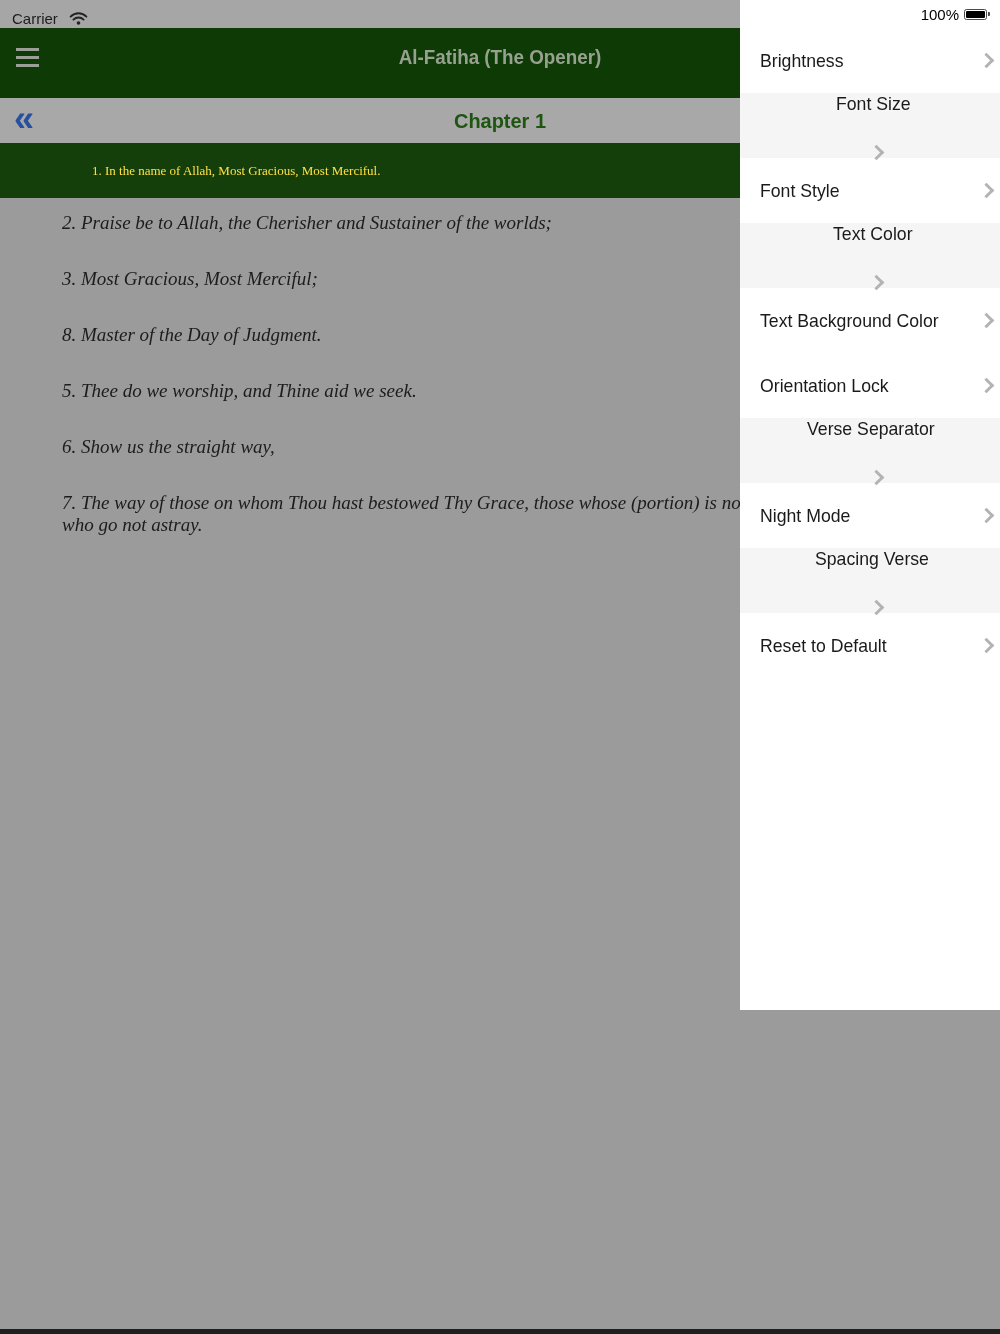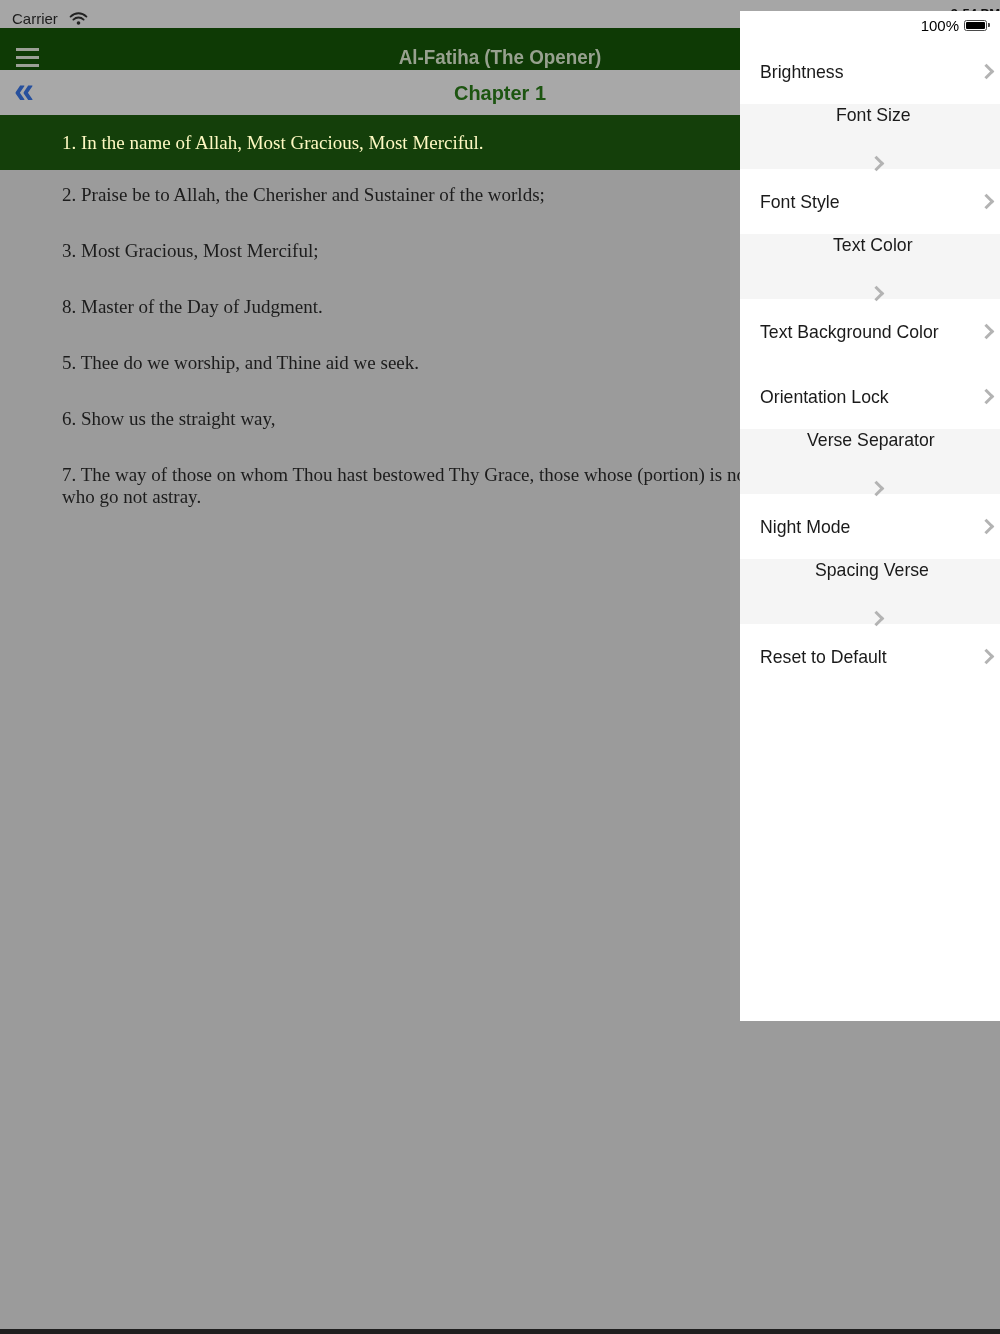--- a/index.html
+++ b/index.html
@@ -18,36 +18,36 @@
     position:relative;width:1000px;height:1334px;overflow:hidden;
     font-family:"Liberation Sans",sans-serif;background:var(--content-dim-gray);
   }
   
   .main{position:absolute;inset:0;width:1000px;}
   .status-bar{height:28px;background:var(--status-bar-gray);position:relative;}
   .status-left{position:absolute;left:12px;top:0;height:37px;display:flex;align-items:center;gap:11px;
     font-size:15px;color:#1d1d1d;justify-content:space-between;}
   .status-time{position:absolute;left:0;right:0;top:0;line-height:28px;text-align:right;
     font-size:13px;font-weight:bold;color:#111;}
-  .navbar{height:42px;background:var(--dimmed-navbar-green);position:relative;}
+  .navbar{height:70px;background:var(--dimmed-navbar-green);position:relative;}
   .hamburger{position:absolute;left:16px;top:20px;width:23px;display:flex;flex-direction:column;gap:5px;cursor:pointer;}
   .hamburger span{display:block;height:3px;background:#9ba096;}
   .nav-title{line-height:58px;text-align:center;color:#97a18f;font-size:20px;font-weight:bold;transform:scaleX(0.94);}
   .chapter-bar{height:45px;background:var(--chapter-bar-gray);position:relative;}
   .back-icon{position:absolute;left:14px;top:-2px;line-height:45px;font-size:36px;font-weight:bold;
     color:var(--accent-blue);cursor:pointer;}
   .chapter-title{line-height:45px;text-align:center;font-size:21px;font-weight:bold;color:#1d5511;transform:scaleX(0.95);}
-  .verse-highlight{height:55px;background:var(--highlight-verse-bg);color:#fef9c3;
-    font-family:"Liberation Serif",serif;font-size:19px;display:flex;align-items:center;padding-left:62px;}
+  .verse-highlight{height:55px;background:var(--highlight-verse-bg);color:#fde047;
+    font-family:"Liberation Serif",serif;font-size:13px;display:flex;align-items:center;padding-left:92px;}
   .verses{padding:14px 15px 0 62px;font-family:"Liberation Serif",serif;font-size:19px;
     line-height:22px;color:#1c1c1c;}
-  .verse{margin-bottom:34px;cursor:pointer;}
+  .verse{margin-bottom:34px;cursor:pointer;font-style:italic;}
   .verse div{white-space:pre;}
   
-  .panel{position:absolute;left:740px;top:0;width:260px;height:1010px;background:#fff;z-index:10;margin-top:11px;}
+  .panel{position:absolute;left:740px;top:0;width:260px;height:1010px;background:#fff;z-index:10;}
   .panel-status{height:28px;background:#fff;display:flex;align-items:center;justify-content:flex-end;
     gap:5px;padding-right:10px;font-size:15px;color:#000;}
   .batt{display:flex;align-items:center;}
   .batt-body{display:block;width:23px;height:11px;border:1px solid #4a4a4a;border-radius:2.5px;padding:1px;}
   .batt-fill{display:block;width:100%;height:100%;background:#000;border-radius:1px;}
   .batt-nub{display:block;width:2px;height:4px;background:#4a4a4a;border-radius:0 1px 1px 0;margin-left:1px;}
   .panel-header{height:60px;background:var(--theme-green);display:flex;align-items:center;justify-content:center;}
   .panel-header span{color:#fff;font-size:23px;font-weight:bold;transform:scaleX(0.95);}
   .settings-row{height:65px;display:flex;align-items:center;justify-content:space-between;
     padding:0 8px 0 20px;background:#fff;cursor:pointer;}

